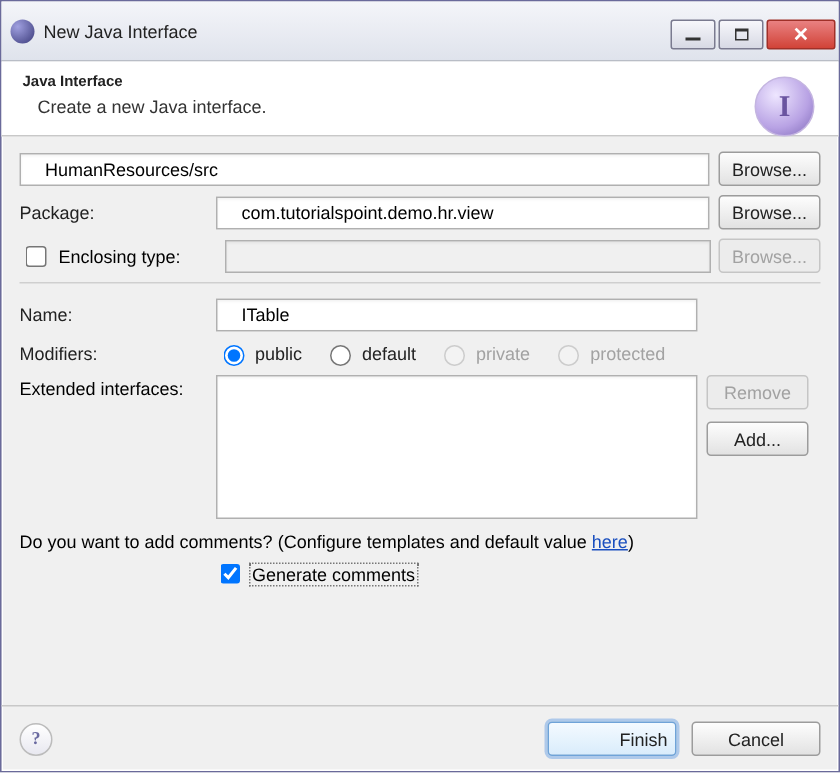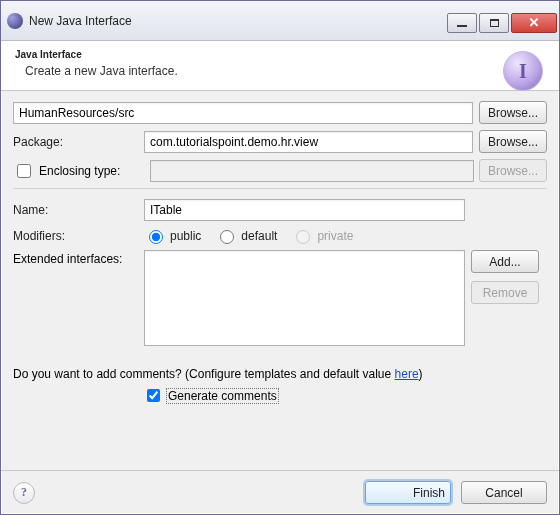--- a/index.html
+++ b/index.html
@@ -69,21 +69,21 @@
 
   .content {
     padding: 10px 12px 4px;
     flex: 1 1 auto;
     overflow: hidden;
   }
   .row { display:flex; align-items:center; margin-bottom:6px; gap:6px;}
   .row .lbl { width: 125px; color:#222;}
   .row input[type=text] {
     flex:1;
-    height:22px; padding:2px 5px;
+    height:22px; padding:2px 16px;
     border:1px solid #b0b0b0;
     background:#fff;
     box-shadow: inset 0 1px 2px rgba(0,0,0,0.06);
   }
   .row input[type=text]:disabled { background:#f0f0f0; color:#888;}
   .btn {
     height:23px; width:68px;
     border:1px solid #9c9c9c;
     background:linear-gradient(#fdfdfd,#e2e2e2);
     border-radius:3px;
@@ -108,21 +108,21 @@
   .extwrap .lbl { width:125px; padding-top:2px;}
   .extlist {
     flex:1;
     height:96px;
     border:1px solid #b0b0b0;
     background:#fff;
     box-shadow: inset 0 1px 2px rgba(0,0,0,0.06);
   }
   .extbtns { display:flex;flex-direction:column; gap:8px; width:76px;}
 
-  .comments { margin-top:21px; }
+  .comments { margin-top:8px; }
   .comments a { color:#1a4fbf; text-decoration:underline;}
   .comments .genrow { margin:5px 0 0 130px; display:flex;align-items:center;gap:4px;}
   .dotted-focus { outline:1px dotted #777; outline-offset:0px; padding:0 1px;}
 
   
   .footer {
     border-top:1px solid #c8c8c8;
     padding:10px 12px;
     display:flex; align-items:center;
   }
@@ -204,29 +204,33 @@
             <span>public</span>
           </label>
         <label>
             <input type="radio" name="mod" style="">
             <span>default</span>
           </label>
         <label class="dis">
             <input type="radio" name="mod" disabled="" style="">
             <span>private</span>
           </label>
+        <label class="dis">
+            <input type="radio" name="mod" disabled="" style="">
+            <span>protected</span>
+          </label>
       </div>
     </div>
 
     <div class="extwrap">
       <span class="lbl">Extended interfaces:</span>
       <div class="extlist"></div>
       <div class="extbtns">
+        <button class="btn disabled">Remove</button>
         <button class="btn">Add...</button>
-        <button class="btn disabled">Remove</button>
       </div>
     </div>
 
     <div class="comments">
       <span>Do you want to add comments? (Configure templates and default value </span><a href="#">here</a><span>)</span>
       <div class="genrow">
         <input type="checkbox" checked="" style="">
         <span class="dotted-focus">Generate comments</span>
       </div>
     </div>

